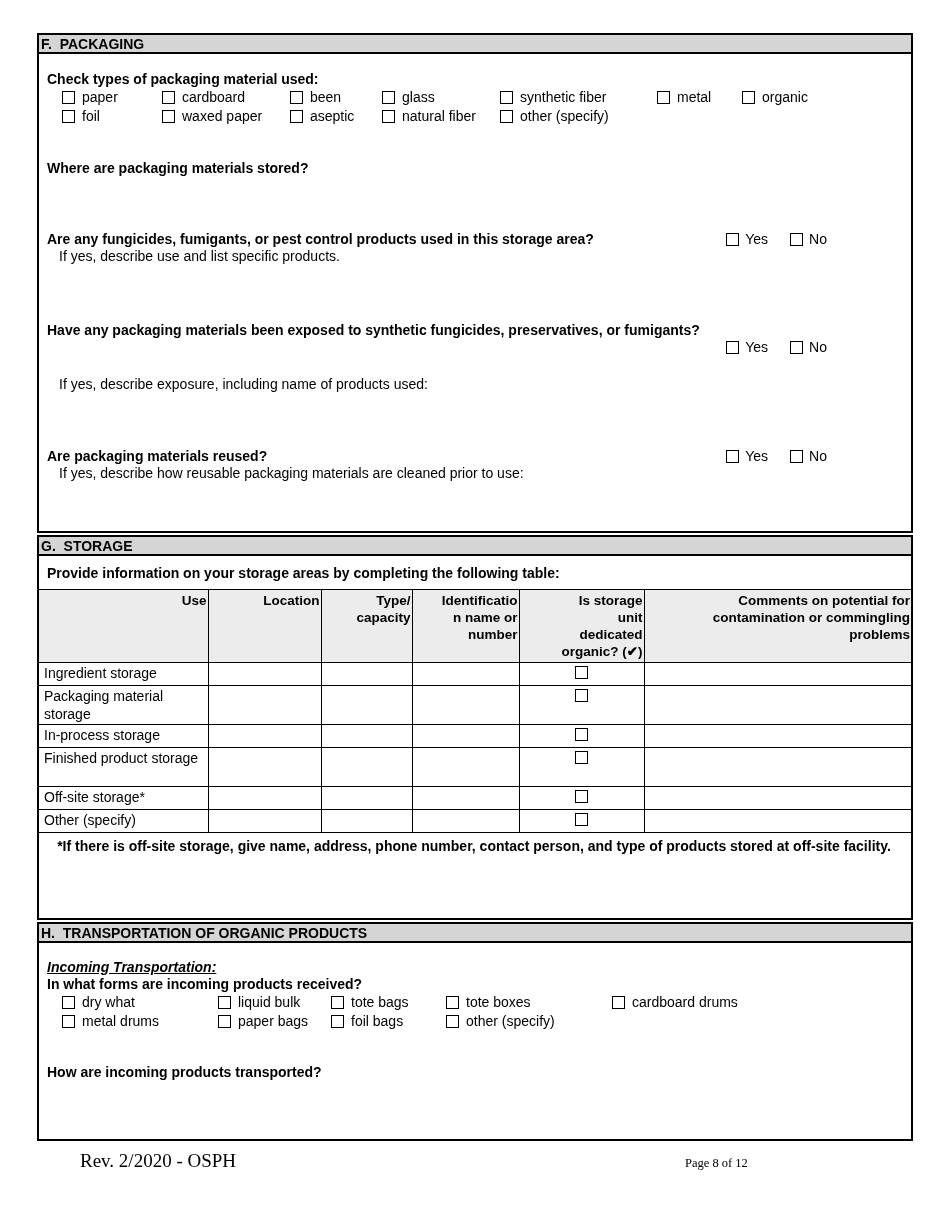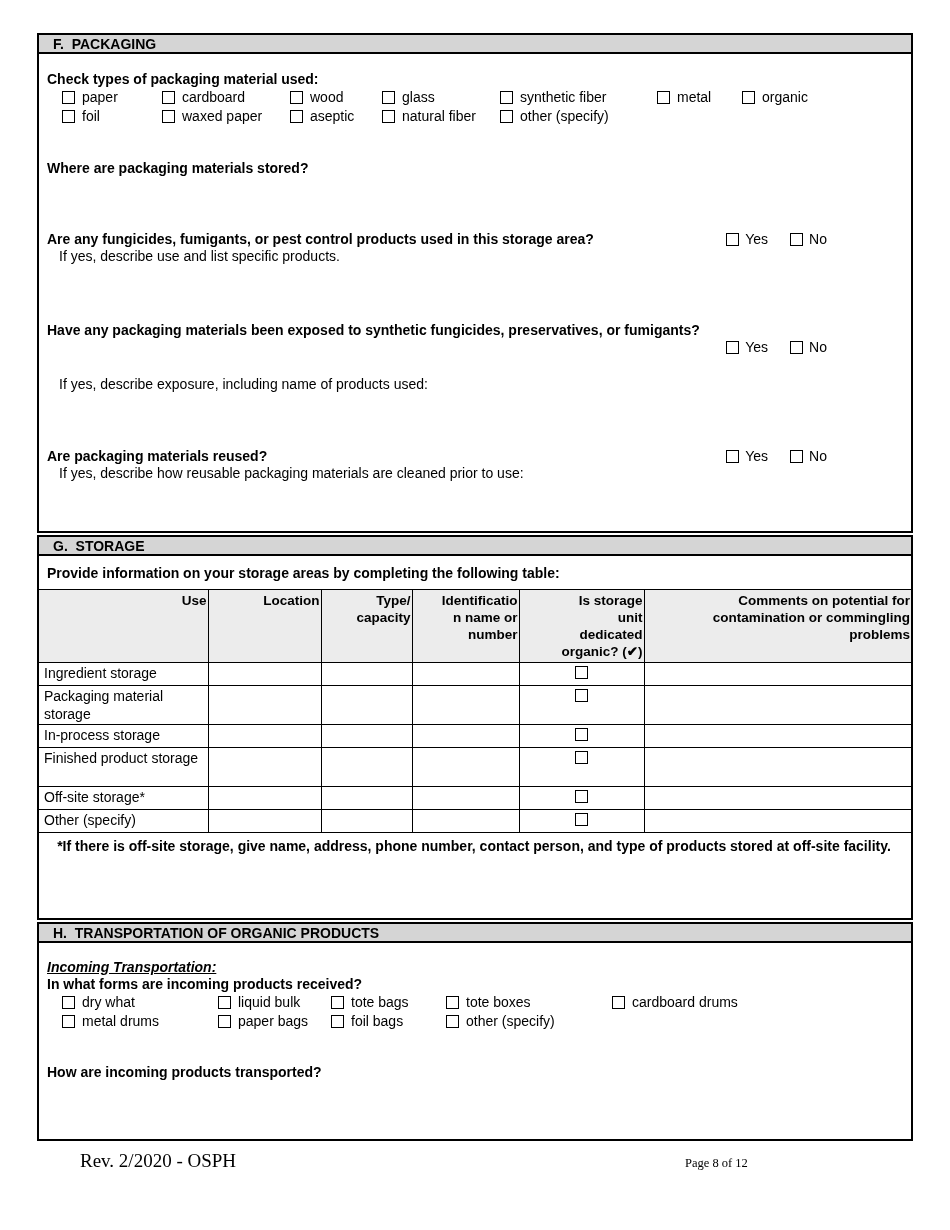--- a/index.html
+++ b/index.html
@@ -11,21 +11,21 @@
   }
   .page { position:relative; width:950px; height:1230px; overflow:hidden; background:#fff; }
   .form { position:absolute; left:37px; top:33px; width:876px; }
 
   .section { border:2px solid #000; margin-bottom:2px; overflow:hidden; background:#fff; }
   .sec-f { height:500px; }
   .sec-g { height:385px; }
   .sec-h { height:219px; }
   .sec-header {
     background:#d5d5d5; border-bottom:2px solid #000;
-    font-weight:bold; padding:1px 14px; height:19px; line-height:16px;
+    font-weight:bold; padding:1px 2px; height:19px; line-height:16px;
   }
   .sec-header span { white-space:pre; }
   .sec-body { padding:0 8px; }
 
   .bold { font-weight:bold; }
   .q { line-height:17px; }
   .sub { margin-left:12px; line-height:17px; }
 
   .opt-row { display:flex; padding-left:15px; line-height:19px; height:19px; }
   .opt { display:inline-flex; align-items:center; flex:none; }
@@ -96,21 +96,21 @@
           <span class="opt fw0">
             <span class="cb"></span>
             <span class="opt-label">paper</span>
           </span>
           <span class="opt fw1">
             <span class="cb"></span>
             <span class="opt-label">cardboard</span>
           </span>
           <span class="opt fw2">
             <span class="cb"></span>
-            <span class="opt-label">wood</span>
+            <span class="opt-label">been</span>
           </span>
           <span class="opt fw3">
             <span class="cb"></span>
             <span class="opt-label">glass</span>
           </span>
           <span class="opt fw4">
             <span class="cb"></span>
             <span class="opt-label">synthetic fiber</span>
           </span>
           <span class="opt fw5">

